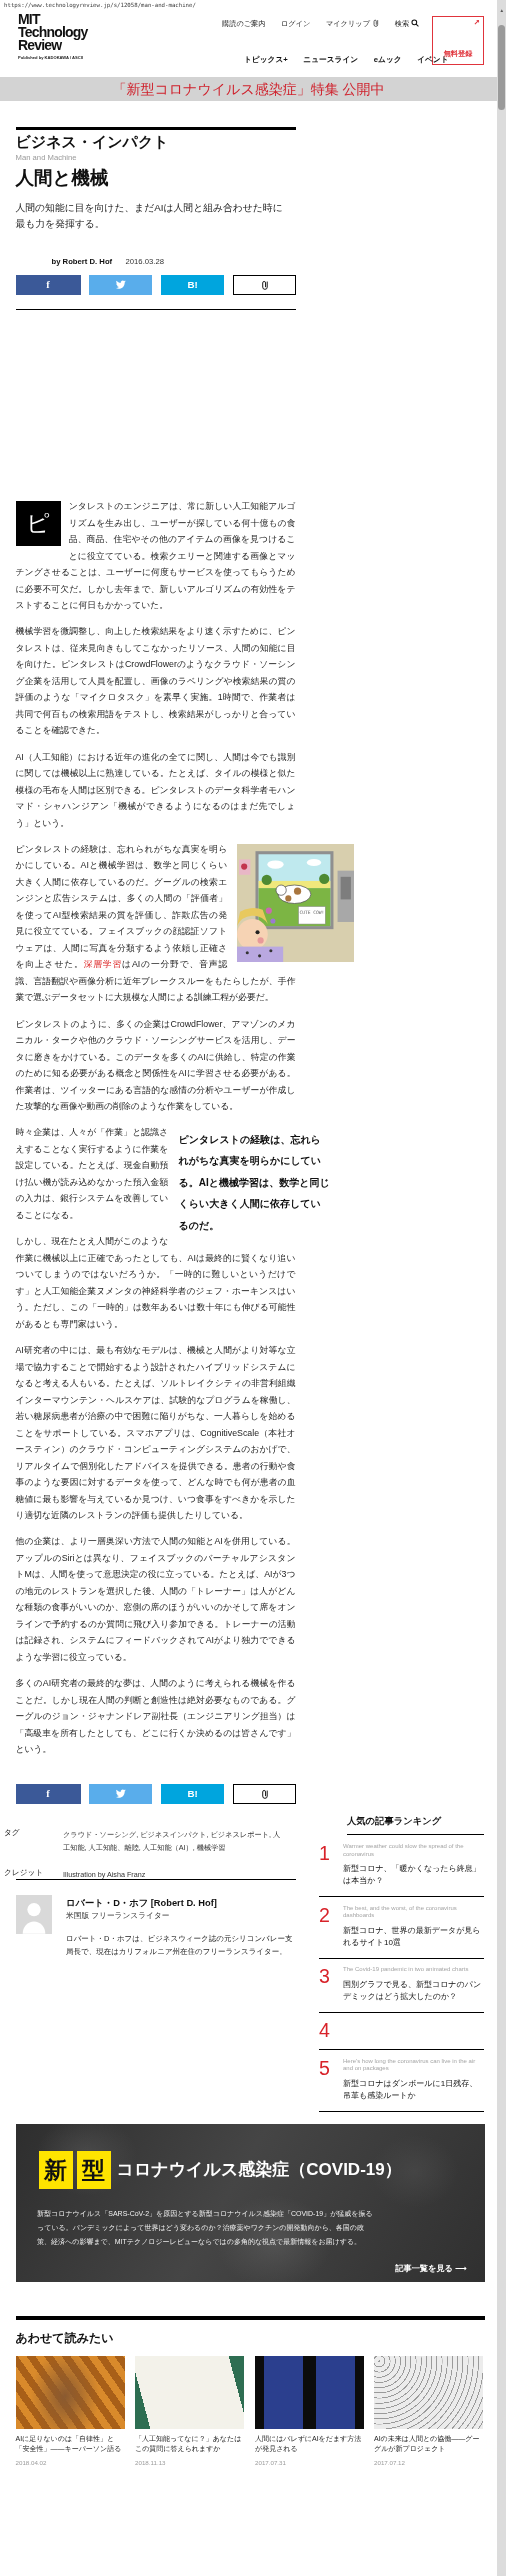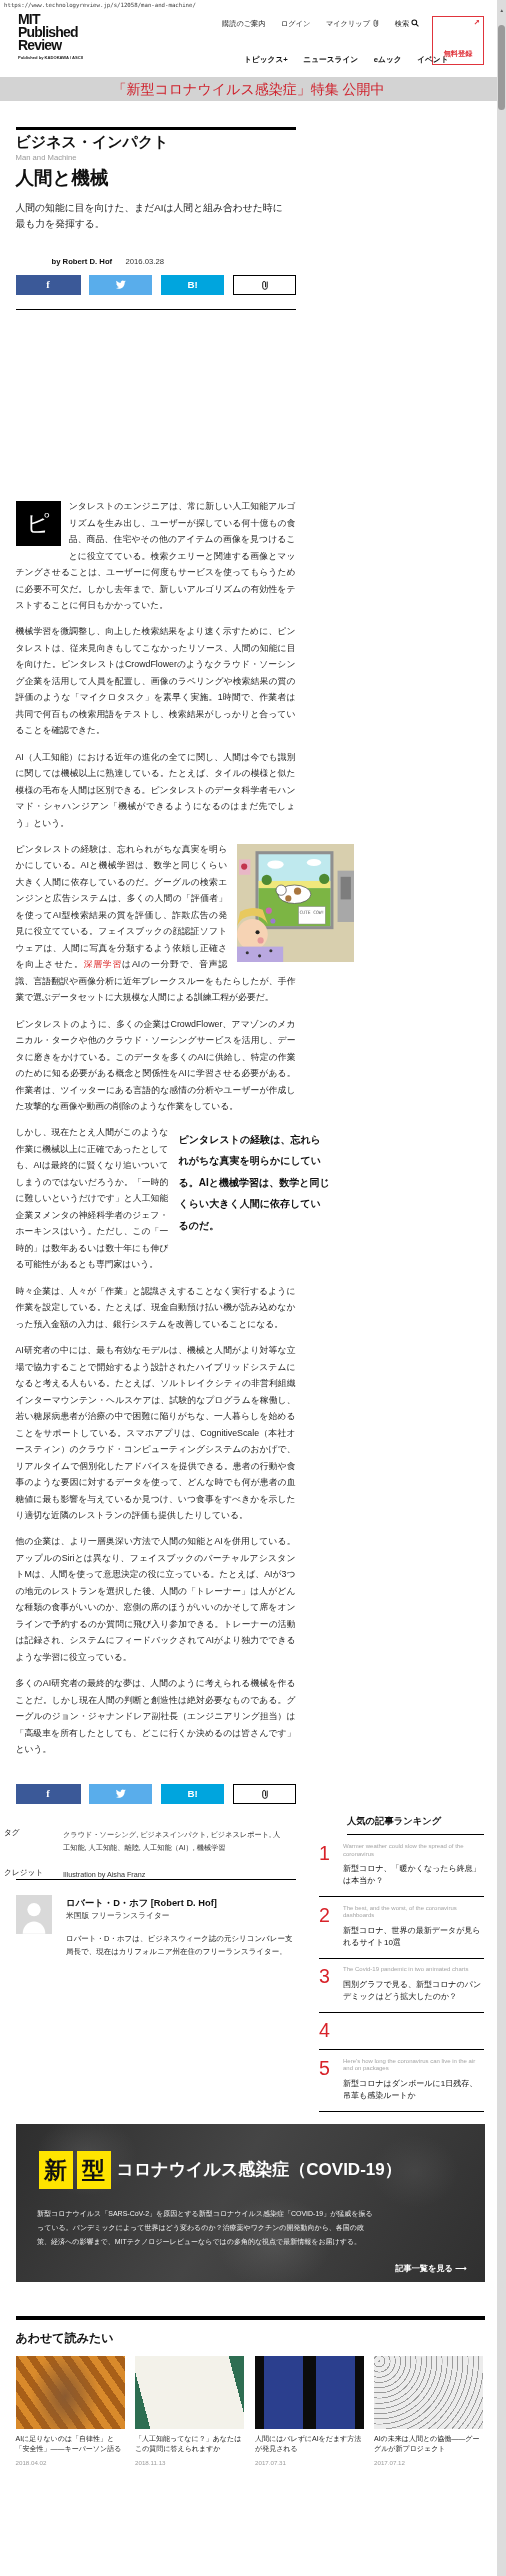--- a/index.html
+++ b/index.html
@@ -103,21 +103,21 @@
 </style>
 </head>
 <body>
 
 <div class="page">
 
   <div class="abs url-text">https://www.technologyreview.jp/s/12058/man-and-machine/</div>
 
   <div class="abs logo">
     <div class="logo-line">MIT</div>
-    <div class="logo-line">Published</div>
+    <div class="logo-line">Technology</div>
     <div class="logo-line">Review</div>
     <div class="logo-pub">Published by KADOKAWA / ASCII</div>
   </div>
   <div class="abs nav-top">
     <div class="itm">
         <span>購読のご案内</span>
       </div>
     <div class="itm">
         <span>ログイン</span>
       </div>
@@ -210,22 +210,22 @@
         <circle cx="46" cy="188" r="6" fill="#e89a9a"></circle>
       <rect x="0" y="200" width="90" height="30" fill="#b9a8e0"></rect>
         <circle cx="20" cy="212" r="3" fill="#333"></circle>
         <circle cx="44" cy="218" r="3" fill="#333"></circle>
         <circle cx="66" cy="208" r="3" fill="#333"></circle>
     </svg>
     <p><span>ピンタレストの経験は、忘れられがちな真実を明らかにしている。AIと機械学習は、数学と同じくらい大きく人間に依存しているのだ。グーグルの検索エンジンと広告システムは、多くの人間の「評価者」を使ってAI型検索結果の質を評価し、詐欺広告の発見に役立てている。フェイスブックの顔認証ソフトウェアは、人間に写真を分類するよう依頼し正確さを向上させた。</span><span class="red-link">深層学習</span><span>はAIの一分野で、音声認識、言語翻訳や画像分析に近年ブレークスルーをもたらしたが、手作業で選ぶデータセットに大規模な人間による訓練工程が必要だ。</span></p>
     <p>ピンタレストのように、多くの企業はCrowdFlower、アマゾンのメカニカル・タークや他のクラウド・ソーシングサービスを活用し、データに磨きをかけている。このデータを多くのAIに供給し、特定の作業のために知る必要がある概念と関係性をAIに学習させる必要がある。作業者は、ツイッターにある言語的な感情の分析やユーザーが作成した攻撃的な画像や動画の削除のような作業をしている。</p>
 
     <div class="pullquote">ピンタレストの経験は、忘れられがちな真実を明らかにしている。AIと機械学習は、数学と同じくらい大きく人間に依存しているのだ。</div>
+    <p>時々企業は、人々が「作業」と認識さえすることなく実行するように作業を設定している。たとえば、現金自動預け払い機が読み込めなかった預入金額の入力は、銀行システムを改善していることになる。</p>
     <p>しかし、現在たとえ人間がこのような作業に機械以上に正確であったとしても、AIは最終的に賢くなり追いついてしまうのではないだろうか。「一時的に難しいというだけです」と人工知能企業ヌメンタの神経科学者のジェフ・ホーキンスはいう。ただし、この「一時的」は数年あるいは数十年にも伸びる可能性があるとも専門家はいう。</p>
-    <p>時々企業は、人々が「作業」と認識さえすることなく実行するように作業を設定している。たとえば、現金自動預け払い機が読み込めなかった預入金額の入力は、銀行システムを改善していることになる。</p>
     <p>AI研究者の中には、最も有効なモデルは、機械と人間がより対等な立場で協力することで開始するよう設計されたハイブリッドシステムになると考える人もいる。たとえば、ソルトレイクシティの非営利組織インターマウンテン・ヘルスケアは、試験的なプログラムを稼働し、若い糖尿病患者が治療の中で困難に陥りがちな、一人暮らしを始めることをサポートしている。スマホアプリは、CognitiveScale（本社オースティン）のクラウド・コンピューティングシステムのおかげで、リアルタイムで個別化したアドバイスを提供できる。患者の行動や食事のような要因に対するデータを使って、どんな時でも何が患者の血糖値に最も影響を与えているか見つけ、いつ食事をすべきかを示したり適切な近隣のレストランの評価も提供したりしている。</p>
     <p>他の企業は、より一層奥深い方法で人間の知能とAIを併用している。アップルのSiriとは異なり、フェイスブックのバーチャルアシスタントMは、人間を使って意思決定の役に立っている。たとえば、AIが3つの地元のレストランを選択した後、人間の「トレーナー」は人がどんな種類の食事がいいのか、窓側の席のほうがいいのかそして席をオンラインで予約するのか質問に飛び入り参加できる。トレーナーの活動は記録され、システムにフィードバックされてAIがより独力でできるような学習に役立っている。</p>
     <p>多くのAI研究者の最終的な夢は、人間のように考えられる機械を作ることだ。しかし現在人間の判断と創造性は絶対必要なものである。グーグルのジョン・ジャナンドレア副社長（エンジニアリング担当）は「高級車を所有したとしても、どこに行くか決めるのは皆さんです」という。</p>
   </div>
 
   <div class="abs share-row share-bot">
     <div class="sb sb-fb">
         <span>f</span>
       </div>
     <div class="sb sb-tw">

